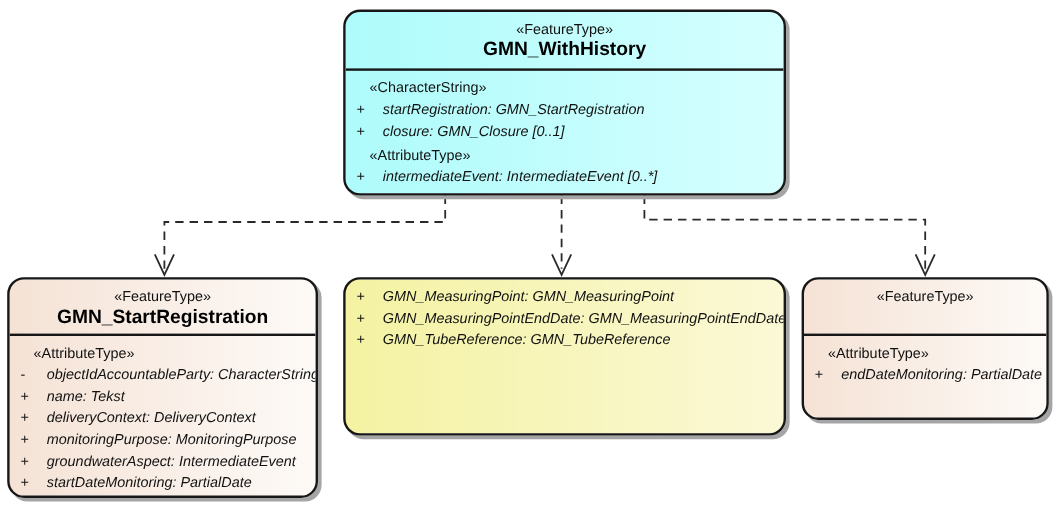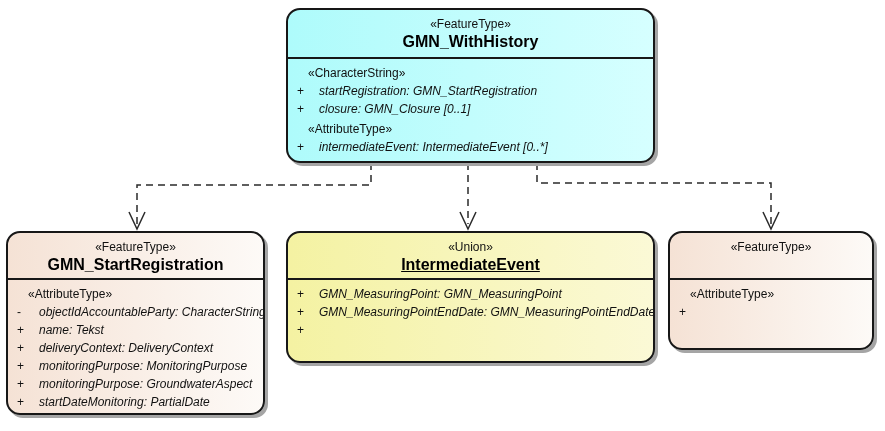--- a/index.html
+++ b/index.html
@@ -110,54 +110,52 @@
       <div class="attr-row">
         <span class="vis">+</span>
         <span class="attr-text">deliveryContext: DeliveryContext</span>
       </div>
       <div class="attr-row">
         <span class="vis">+</span>
         <span class="attr-text">monitoringPurpose: MonitoringPurpose</span>
       </div>
       <div class="attr-row">
         <span class="vis">+</span>
-        <span class="attr-text">monitoringPurpose: GroundwaterAspect</span>
+        <span class="attr-text">groundwaterAspect: IntermediateEvent</span>
       </div>
       <div class="attr-row">
         <span class="vis">+</span>
         <span class="attr-text">startDateMonitoring: PartialDate</span>
       </div>
     </div>
   </div>
 
   <div class="uml-class" style="left: 286px; top: 231px; width: 369px; height: 132px; background: linear-gradient(to right, rgb(244, 242, 162), rgb(251, 249, 214));">
-    <div class="uml-title" style="height:47px;">
-      <div class="stereo">«Union»</div>
-      <div class="cls-name underline">IntermediateEvent</div>
-    </div>
     <div class="uml-body">
       <div class="attr-row">
         <span class="vis">+</span>
         <span class="attr-text">GMN_MeasuringPoint: GMN_MeasuringPoint</span>
       </div>
       <div class="attr-row">
         <span class="vis">+</span>
         <span class="attr-text">GMN_MeasuringPointEndDate: GMN_MeasuringPointEndDate</span>
       </div>
       <div class="attr-row">
         <span class="vis">+</span>
+        <span class="attr-text">GMN_TubeReference: GMN_TubeReference</span>
       </div>
     </div>
   </div>
 
   <div class="uml-class" style="left: 668px; top: 231px; width: 206px; height: 119px; background: linear-gradient(to right, rgb(245, 226, 213), rgb(253, 250, 247));">
     <div class="uml-title" style="height:47px;">
       <div class="stereo">«FeatureType»</div>
     </div>
     <div class="uml-body">
       <div class="attr-stereo">«AttributeType»</div>
       <div class="attr-row">
         <span class="vis">+</span>
+        <span class="attr-text">endDateMonitoring: PartialDate</span>
       </div>
     </div>
   </div>
 
 </div>
 
 </body></html>

